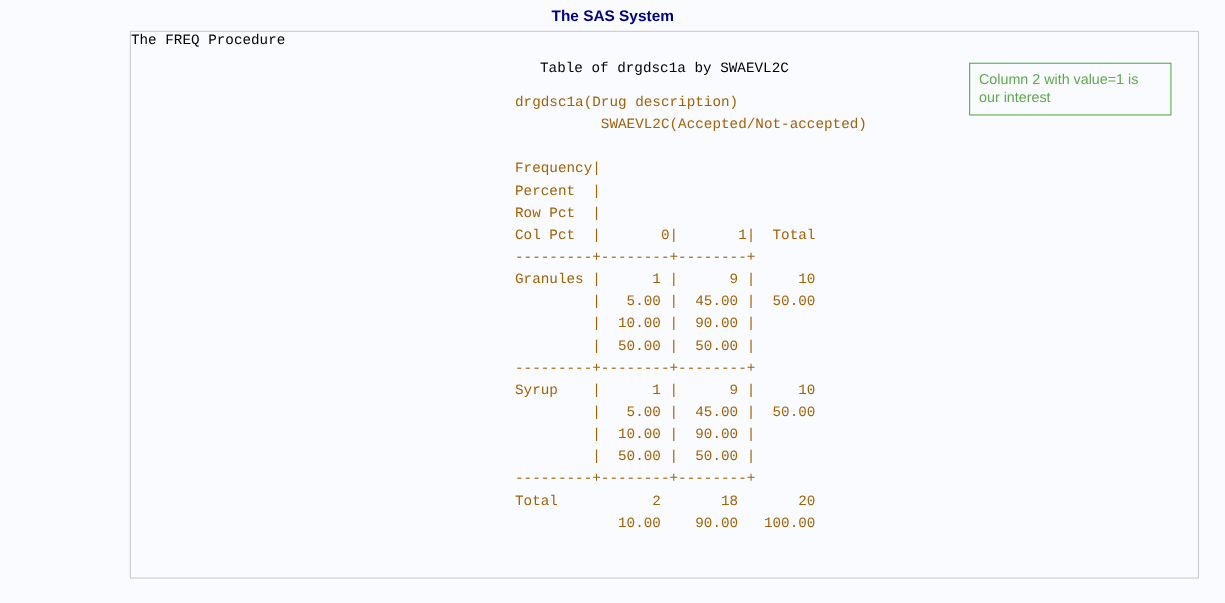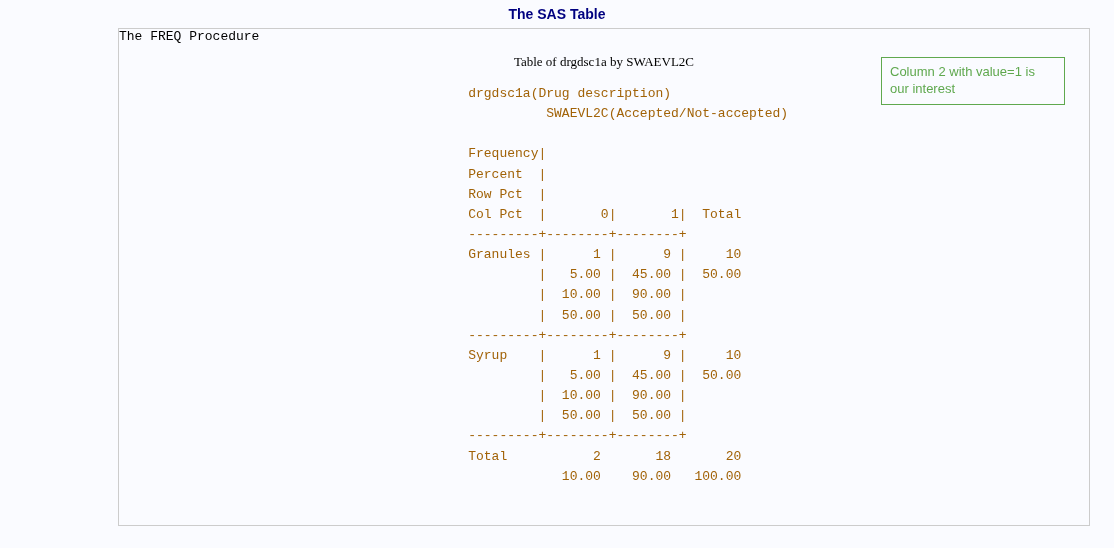--- a/index.html
+++ b/index.html
@@ -36,42 +36,42 @@
       text-align: left;
     }
     .proc-title {
       text-align: left;
       font-family: "Courier New", Courier, monospace;
       font-size: 13px;
       padding-bottom: 4px;
     }
     .table-title {
       text-align: center;
-      font-family: Liberation Serif, serif;
+      font-family: Liberation Mono, monospace;
       font-size: 13px;
       padding: 6px 0 4px 0;
     }
     .annotation-box {
       position: absolute;
       top: 28px;
       right: 24px;
       width: 166px;
       border: 1.5px solid #5fa84e;
       padding: 6px 8px;
       color: #5fa84e;
       font-family: Arial, sans-serif;
       font-size: 13px;
       line-height: 1.3;
       background-color: #fafbff;
     }
   </style>
 </head>
 <body>
 
-<div class="page-title">The SAS Table</div>
+<div class="page-title">The SAS System</div>
 
 <div class="output-box">
 
   <div class="proc-title">The FREQ Procedure</div>
   <div class="table-title">Table of drgdsc1a by SWAEVL2C</div>
 
   <div class="freq-output" style="padding-left:240px;">              drgdsc1a(Drug description)
                         SWAEVL2C(Accepted/Not-accepted)
 
               Frequency|

